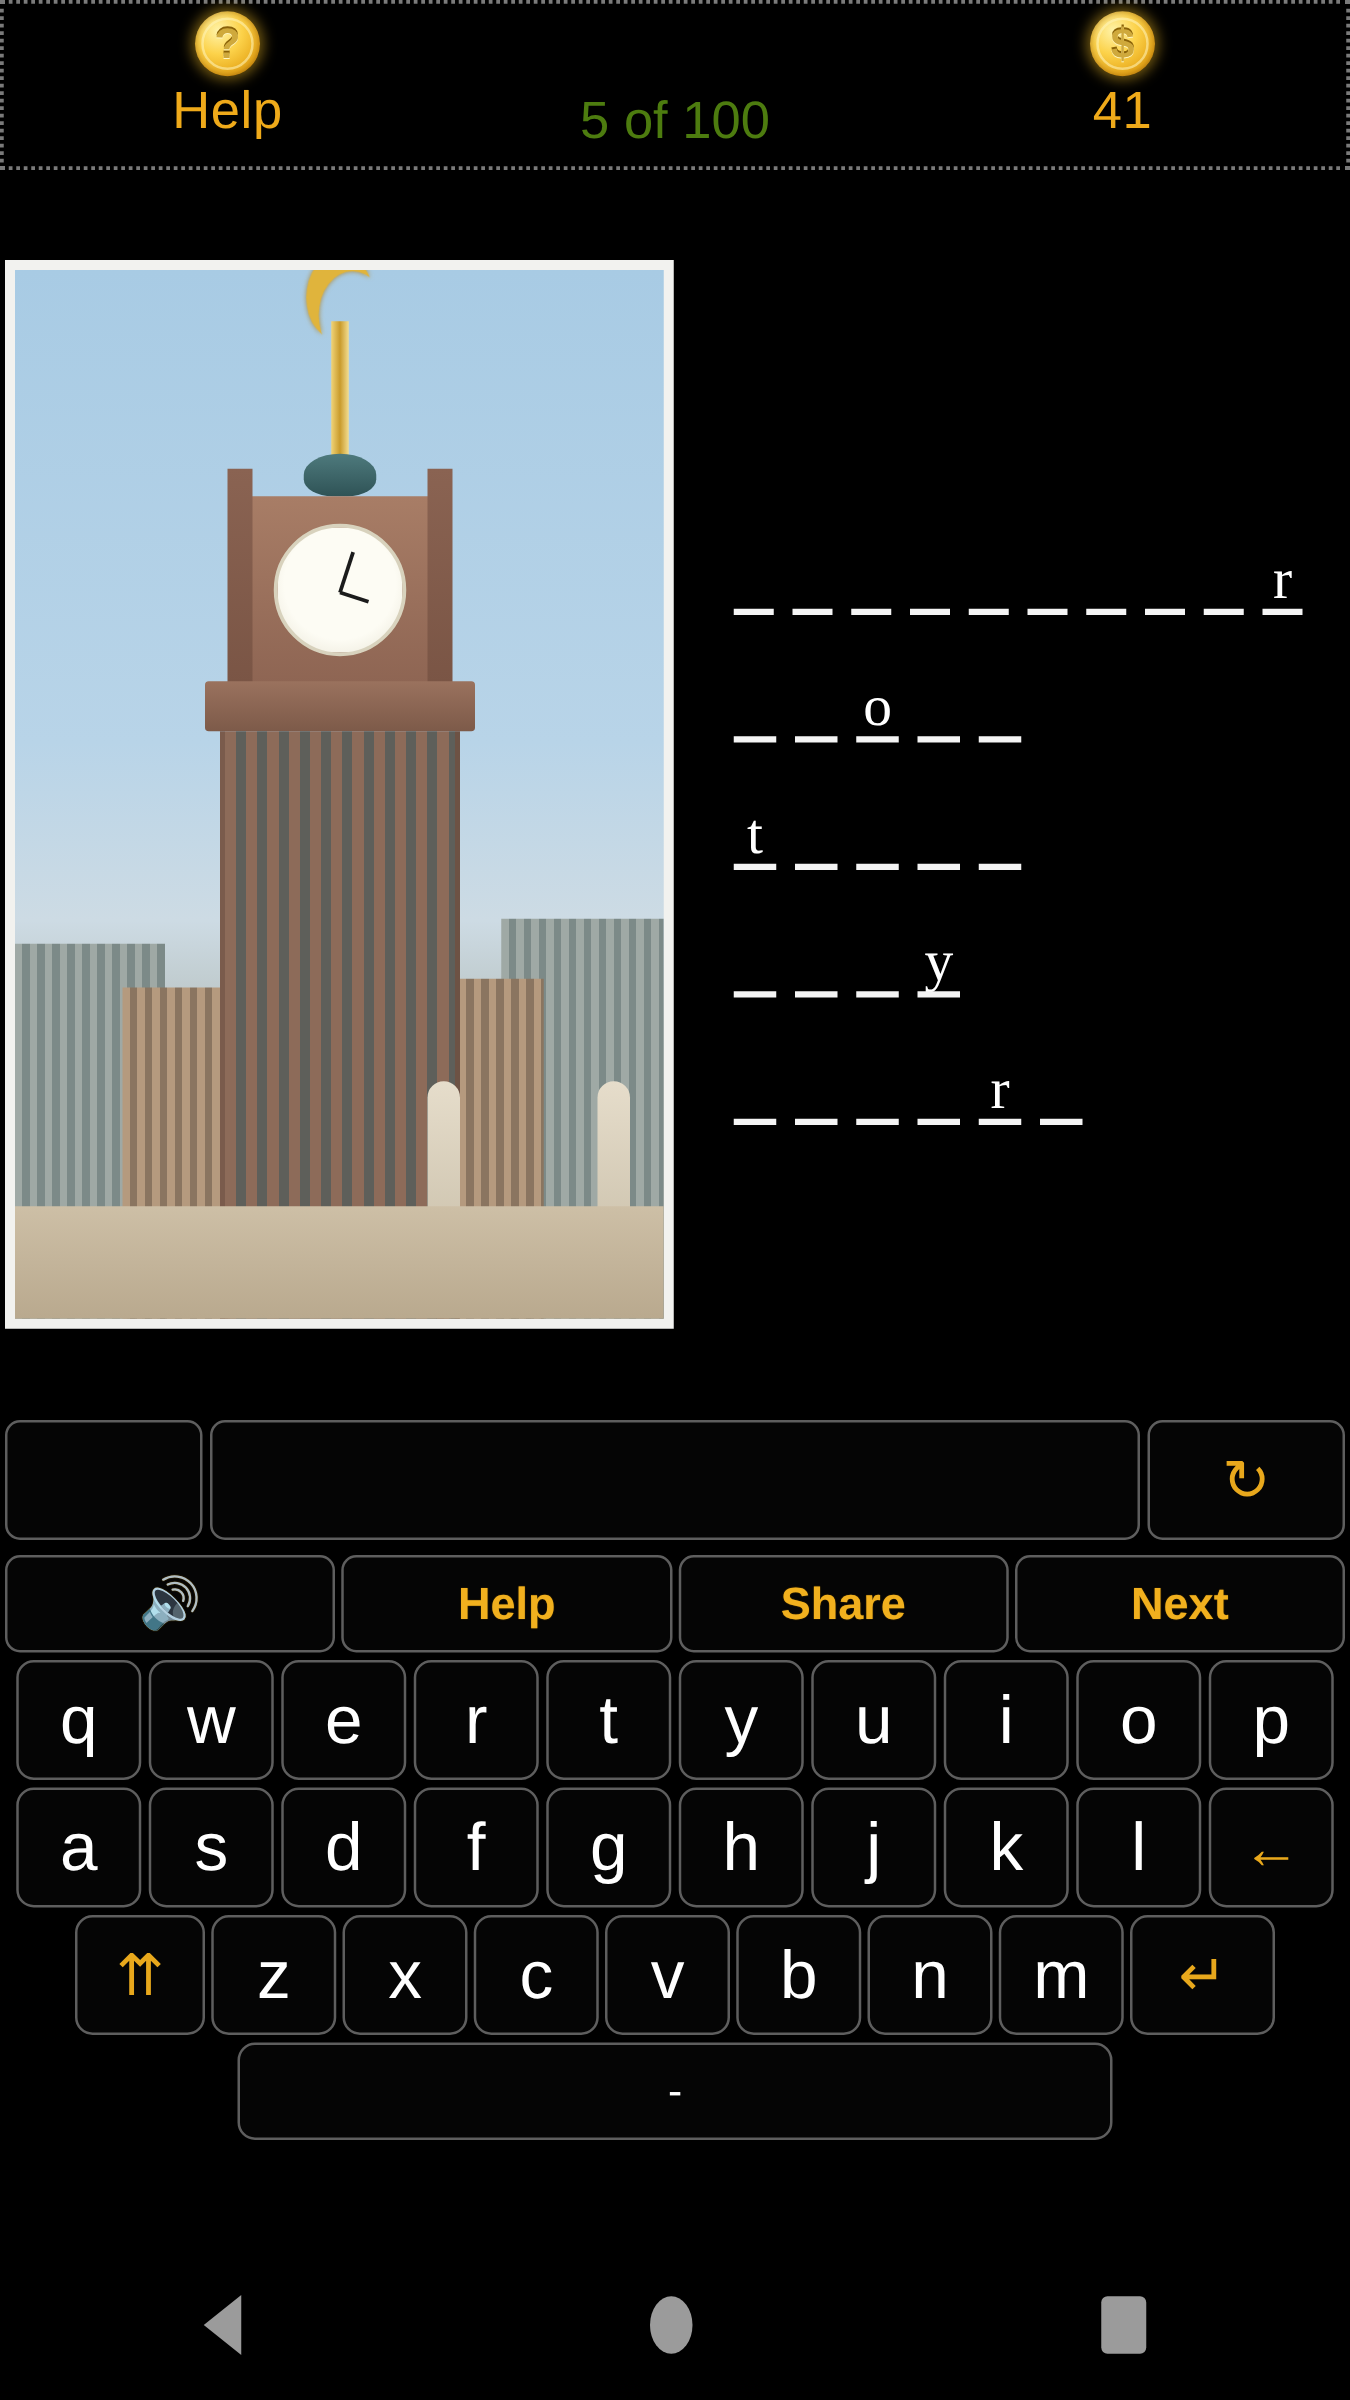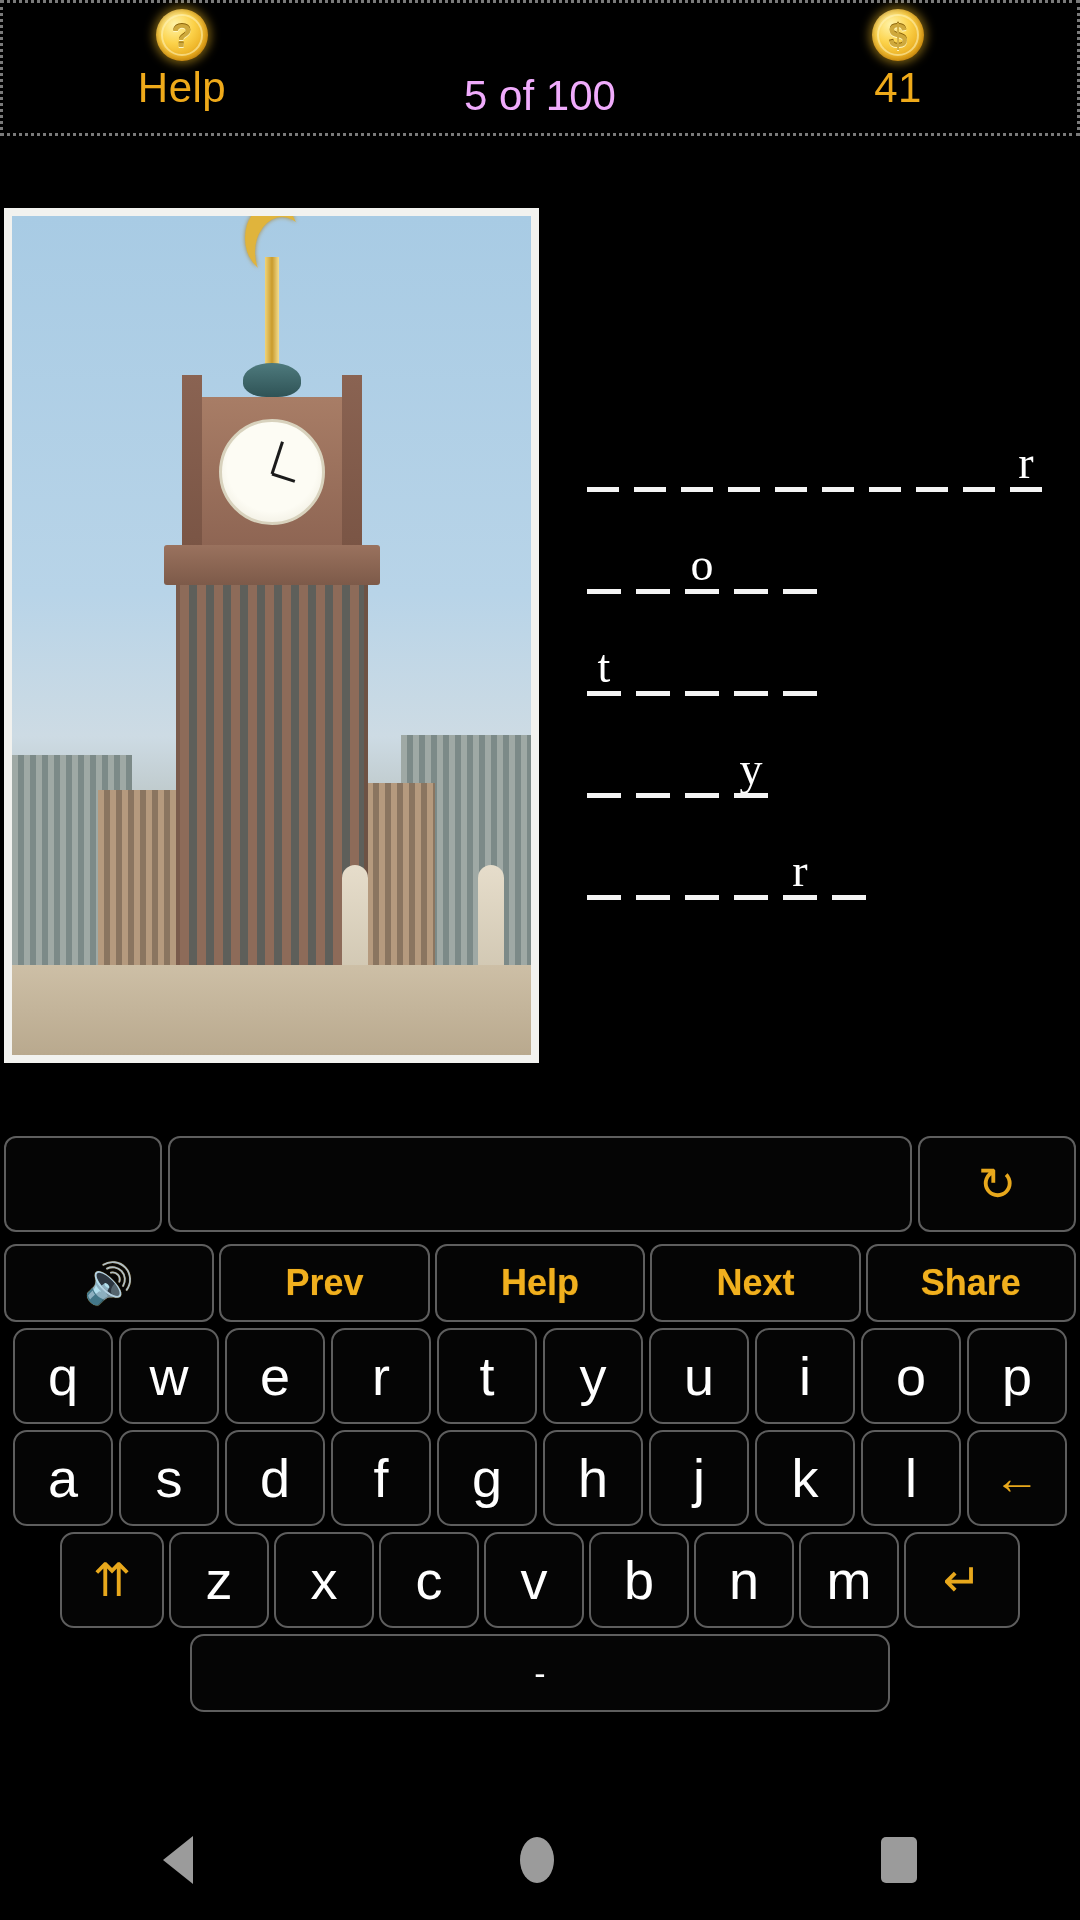--- a/index.html
+++ b/index.html
@@ -43,21 +43,21 @@
     position: relative; z-index: 2;
   }
   .hdr-label {
     margin-top: 6px;
     font-size: 42px;
     color: #efaa1a;
     letter-spacing: .5px;
     line-height: 1;
   }
   .hdr-progress {
-    font-size: 42px; color: #f0abfc; line-height: 1;
+    font-size: 42px; color: #4d7c0f; line-height: 1;
     position: absolute; top: 72px; left: 50%; transform: translateX(-50%);
     white-space: nowrap;
   }
 
   
   .play {
     position: absolute; top: 136px; left: 0;
     width: 1080px; height: 970px;
     display: flex;
   }
@@ -361,30 +361,27 @@
     <div class="ans-small"></div>
     <div class="ans-field" placeholder=""></div>
     <div class="ans-reset">↻</div>
   </div>
 
   <div class="act-row" id="actions-root">
       <div class="act-btn">
         <span class="spk-icon">🔊</span>
       </div>
       <div class="act-btn">
-        <span>Prev</span>
+        <span>Help</span>
       </div>
       <div class="act-btn">
-        <span>Help</span>
+        <span>Share</span>
       </div>
       <div class="act-btn">
         <span>Next</span>
-      </div>
-      <div class="act-btn">
-        <span>Share</span>
       </div>
     </div>
 
   <div class="kb">
     <div class="kb-row" id="kb-row1">
         <div class="key">q</div>
         <div class="key">w</div>
         <div class="key">e</div>
         <div class="key">r</div>
         <div class="key">t</div>

